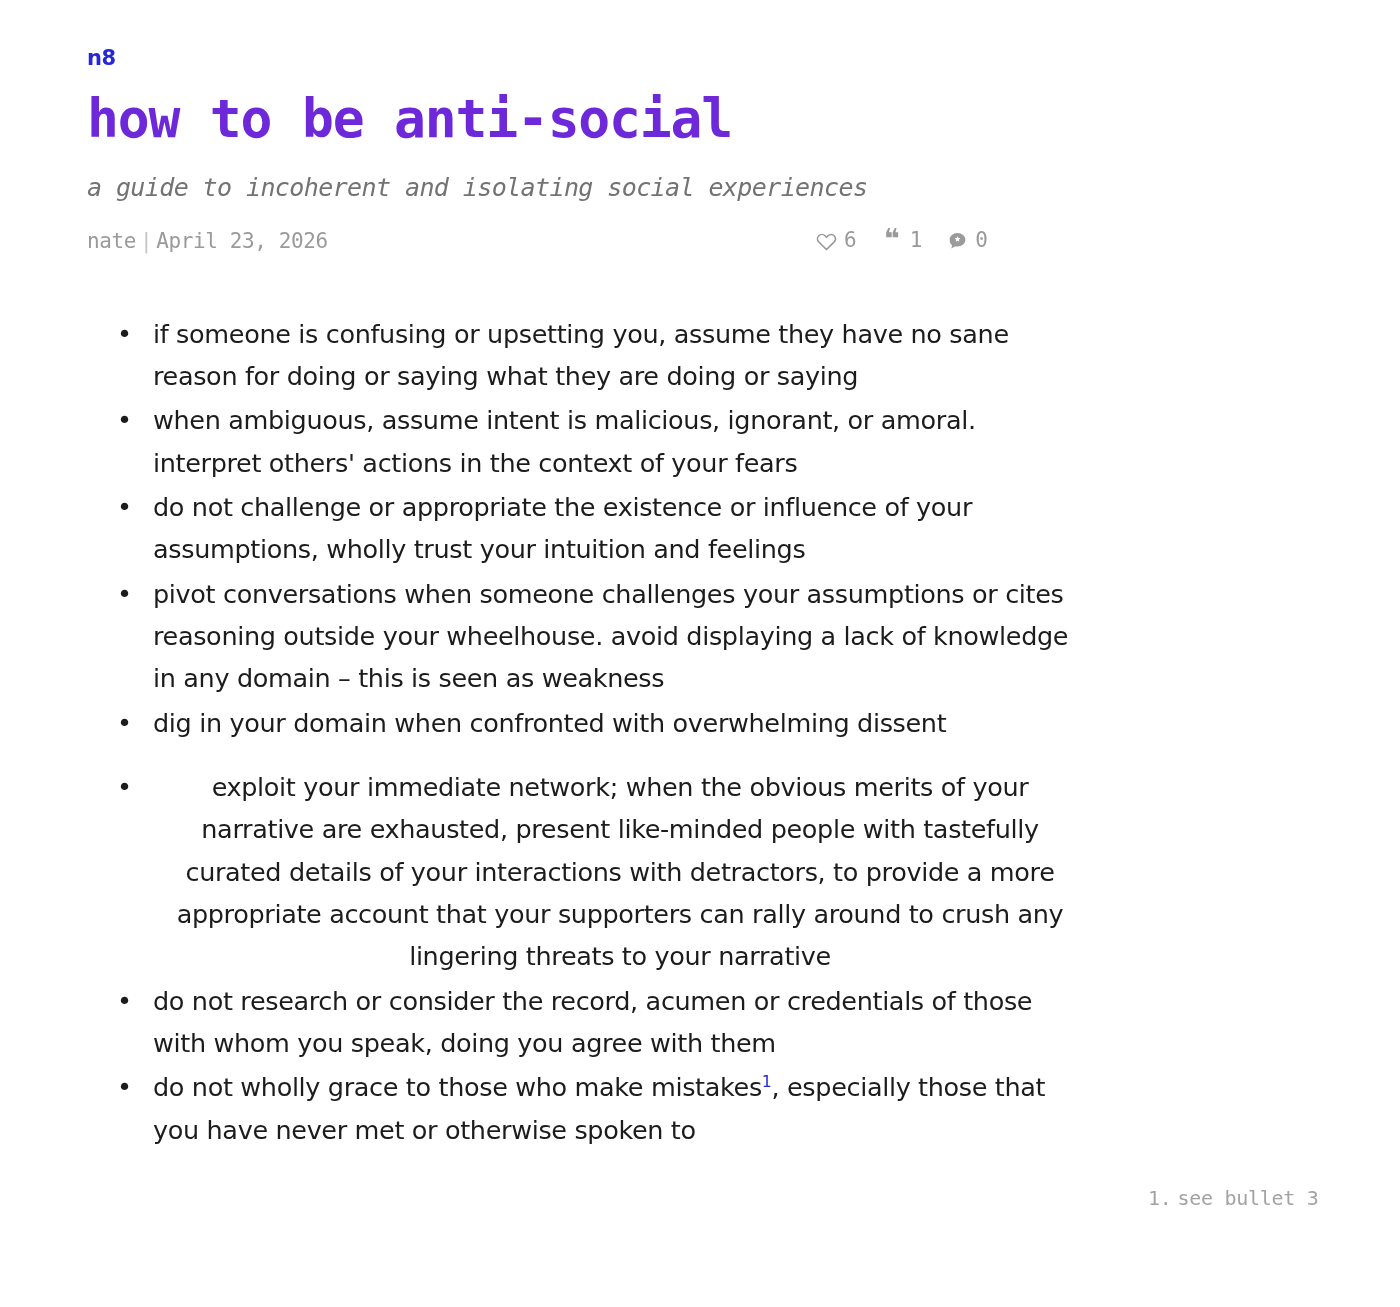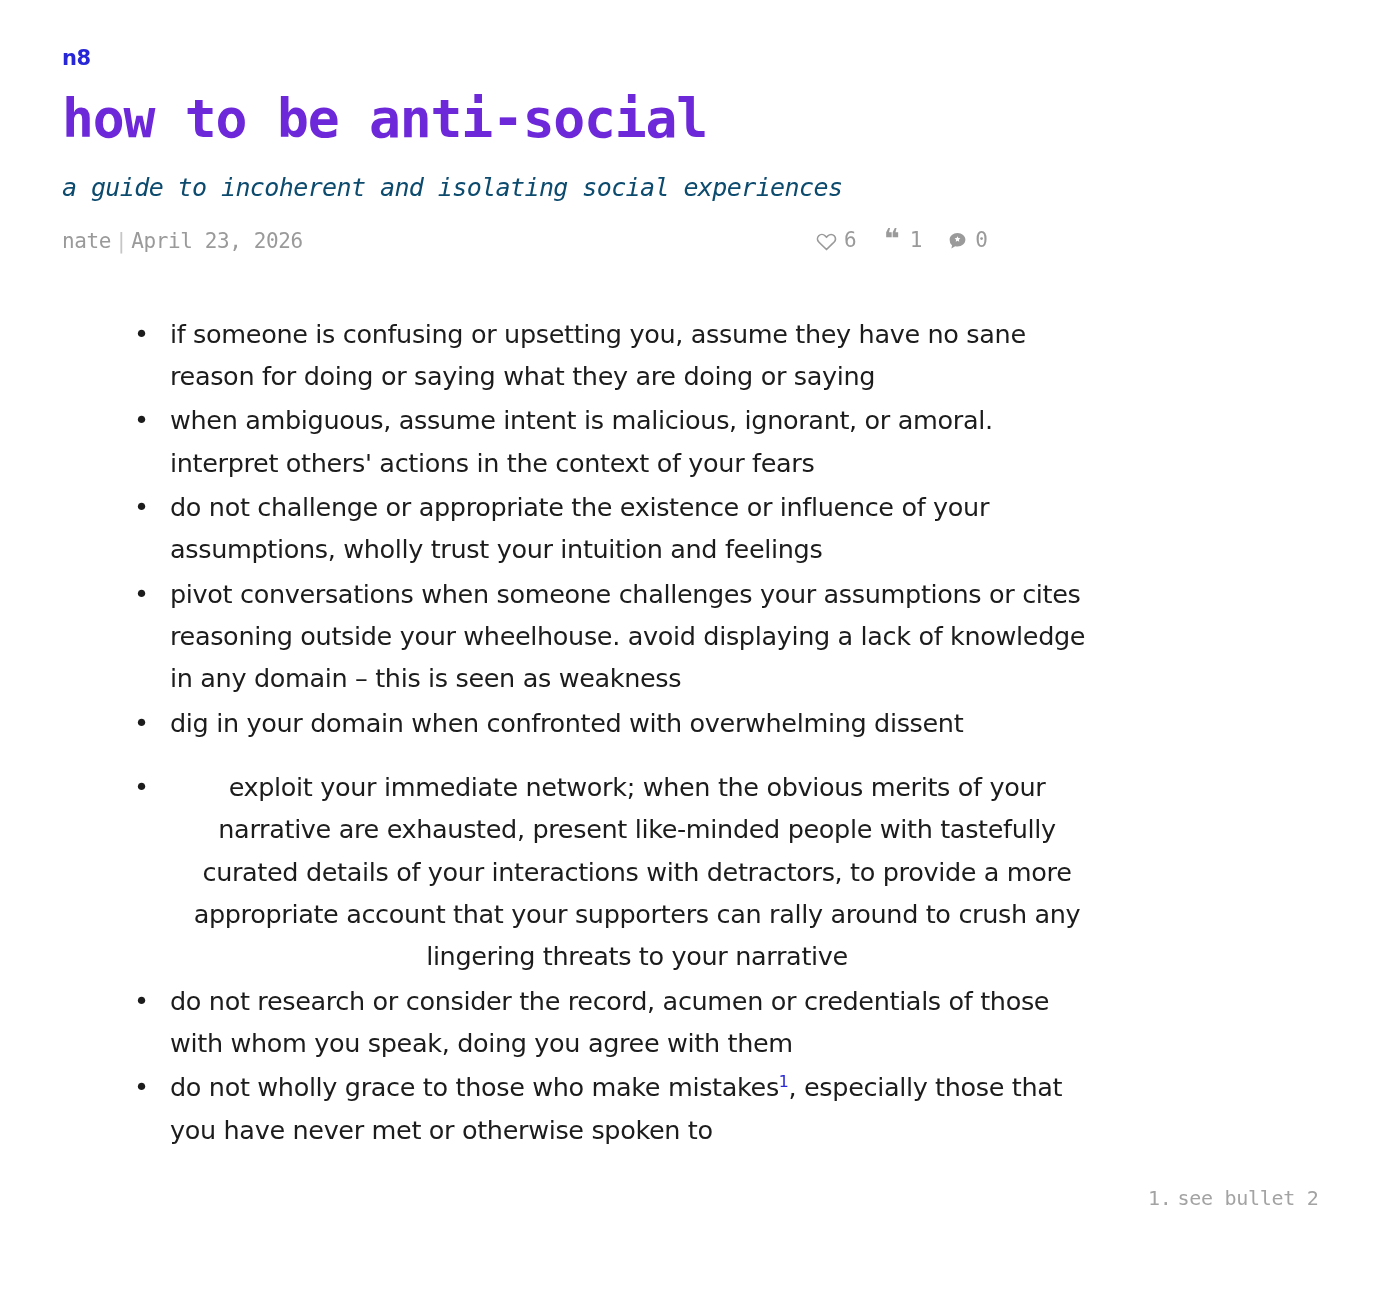--- a/index.html
+++ b/index.html
@@ -15,20 +15,21 @@
     font-family: "DejaVu Sans Mono", "Liberation Mono", monospace;
     color: #1a1a1a;
     -webkit-font-smoothing: antialiased;
   }
 
   .page {
     position: relative;
     width: 1340px;
     height: 1307px;
     overflow: hidden;
+    padding-left: 25px;
   }
 
   
   .header {
     padding: 48px 62px 0 62px;
   }
 
   .site-logo {
     display: inline-block;
     font-family: "DejaVu Sans", "Liberation Sans", sans-serif;
@@ -51,21 +52,21 @@
     color: #6d28d9;
     margin-bottom: 26px;
   }
 
   .post-subtitle {
     font-family: "DejaVu Sans Mono", "Liberation Mono", monospace;
     font-style: italic;
     font-size: 25px;
     line-height: 1.2;
     letter-spacing: -0.6px;
-    color: #0c4a6e;
+    color: #737373;
     margin-bottom: 26px;
   }
 
   .meta-row {
     display: flex;
     justify-content: space-between;
     padding-right: 290px;
   }
 
   .byline {
@@ -119,21 +120,20 @@
     font-weight: bold;
     line-height: 0.6;
     color: #9a9a9a;
     position: relative;
     top: -2px;
   }
 
   
   .post-body {
     padding: 60px 62px 0 62px;
-    margin-left: 42px;
   }
 
   .bullet-list {
     list-style: none;
   }
 
   .bullet-item {
     position: relative;
     padding-left: 66px;
     font-family: "DejaVu Sans", "Liberation Sans", sans-serif;
@@ -236,16 +236,16 @@
       <li class="bullet-item">do not challenge or appropriate the existence or influence of your assumptions, wholly trust your intuition and feelings</li>
       <li class="bullet-item">pivot conversations when someone challenges your assumptions or cites reasoning outside your wheelhouse. avoid displaying a lack of knowledge in any domain – this is seen as weakness</li>
       <li class="bullet-item">dig in your domain when confronted with overwhelming dissent</li>
       <li class="bullet-item spaced">exploit your immediate network; when the obvious merits of your narrative are exhausted, present like-minded people with tastefully curated details of your interactions with detractors, to provide a more appropriate account that your supporters can rally around to crush any lingering threats to your narrative</li>
       <li class="bullet-item">do not research or consider the record, acumen or credentials of those with whom you speak, doing you agree with them</li>
       <li class="bullet-item"><span>do not wholly grace to those who make mistakes</span><a class="fn-ref" href="#">1</a><span>, especially those that you have never met or otherwise spoken to</span></li>
     </ul>
   </main>
 
   <aside class="sidenote">
-    <span class="num">1.</span><span>see bullet 2</span>
+    <span class="num">1.</span><span>see bullet 3</span>
   </aside>
 
 </div>
 
 </body></html>

